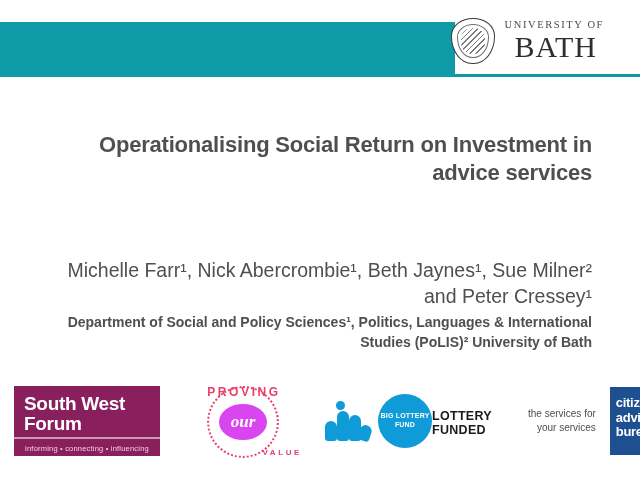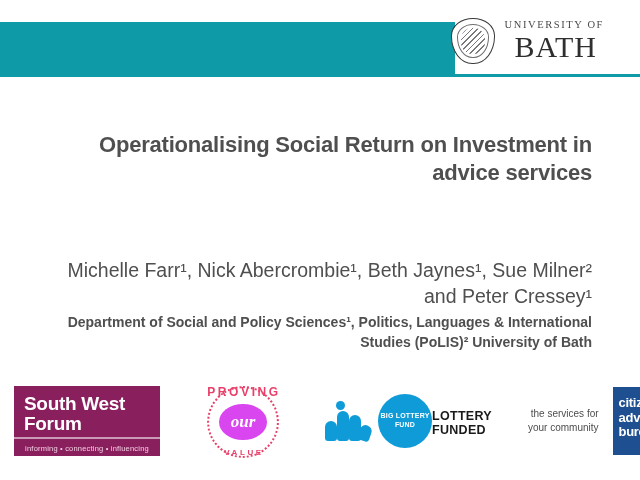--- a/index.html
+++ b/index.html
@@ -196,22 +196,22 @@
     position: absolute;
     top: 2px; left: 0; width: 100%;
     text-align: center;
     font-size: 12px;
     font-weight: bold;
     letter-spacing: 2.6px;
     color: #e8406a;
   }
   .proving .word-bottom {
     position: absolute;
-    bottom: 2px; left: 0; width: 100%;
-    text-align: center;
+    bottom: 2px; left: 12px; width: 100%;
+    text-align: right;
     font-size: 8px;
     font-weight: bold;
     letter-spacing: 2.6px;
     color: #e8406a;
   }
 
   
   .lottery {
     margin-left: 34px;
     width: 178px; height: 64px;
@@ -348,21 +348,21 @@
           <div class="f f3"></div>
           <div class="f f4"></div>
         </div>
         <div class="biglottery">BIG LOTTERY FUND</div>
       </div>
       <div class="caption">LOTTERY FUNDED</div>
     </div>
 
     <div class="charity">
       <div>the services for</div>
-      <div>your community</div>
+      <div>your services</div>
     </div>
 
     <div class="cab">
 
       <div class="cab-text">
         <div>citizens</div>
         <div>advice</div>
         <div>bureau</div>
       </div>
     </div>

